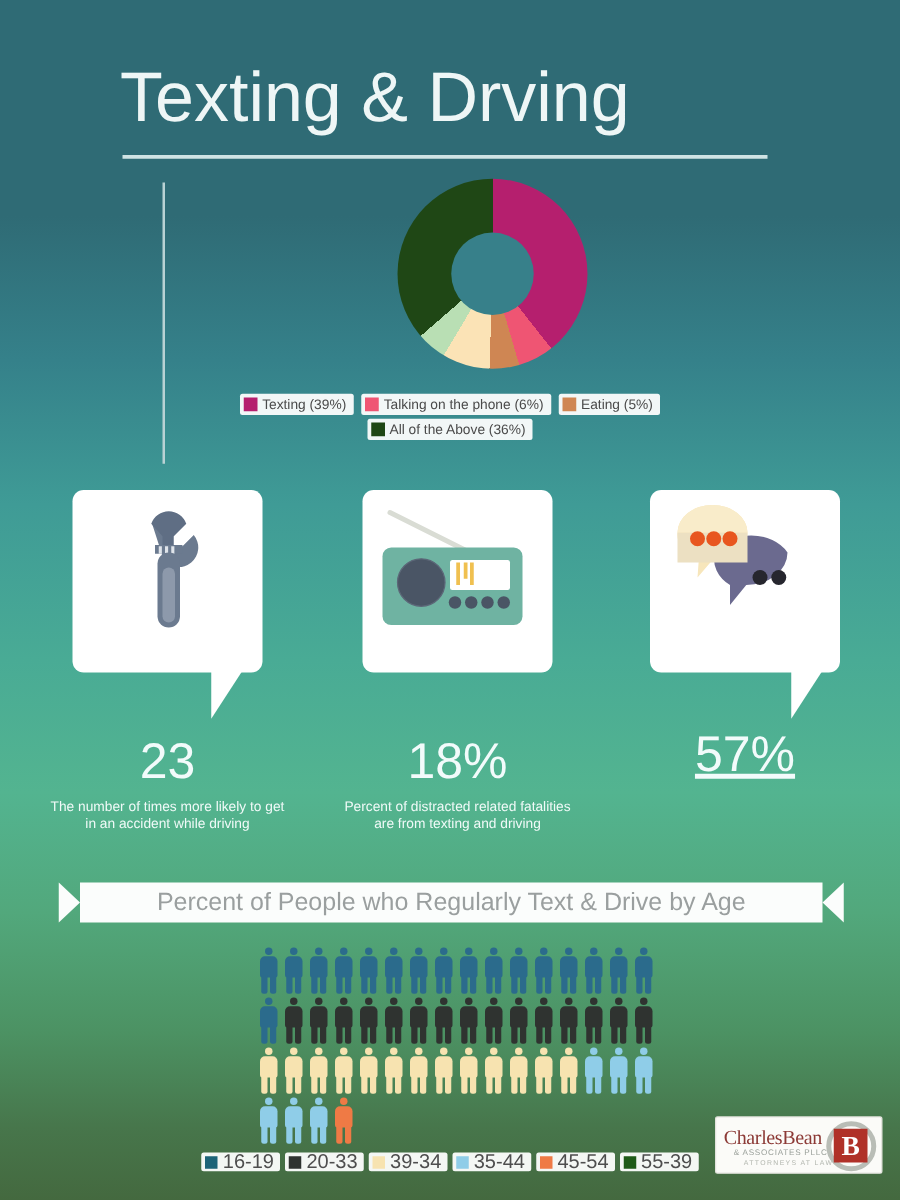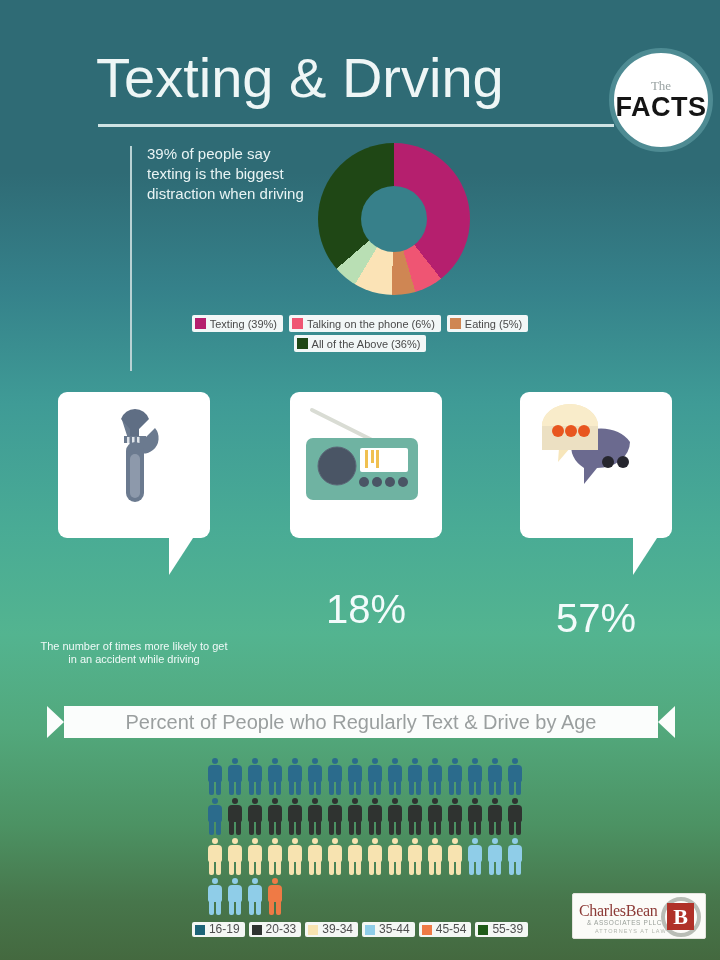--- a/index.html
+++ b/index.html
@@ -109,21 +109,21 @@
     color:#f2fbfb; font-size:40px; font-weight:300; line-height:44px;
   }
   .stat-cap {
     position:absolute; text-align:center;
     color:#f0faf8; font-size:11px; line-height:13px; font-weight:400;
   }
   #num1 { left:58px; top:195px; width:152px; }
   #cap1 { left:38px; top:248px; width:192px; }
   #num2 { left:290px; top:195px; width:152px; }
   #cap2 { left:270px; top:248px; width:192px; }
-  #num3 { left:520px; top:204px; width:152px; }
+  #num3 { left:520px; top:190px; width:152px;text-decoration:underline; }
   #cap3 { left:498px; top:248px; width:194px; }
 
   
   #banner { position:absolute; left:47px; top:706px; width:628px; height:32px; }
   #banner-body {
     position:absolute; left:17px; top:0; width:594px; height:32px;
     background:#fbfdfc;
     display:flex; align-items:center; justify-content:center;
   }
   #banner-text {
@@ -165,21 +165,21 @@
   #age-legend {
     position:absolute; left:0; top:922px; width:720px;
     display:flex; justify-content:center; gap:4px;
   }
   .age-item {
     background:#f4f7f4; border-radius:2px;
     display:flex; align-items:center; gap:4px;
     padding:1px 5px 1px 3px; height:15px;
   }
   .age-sw { width:10px; height:10px; flex:0 0 10px; }
-  .age-tx { font-size:12px; color:#4e4e4e; line-height:11px; white-space:nowrap;text-align:center; }
+  .age-tx { font-size:16px; color:#4e4e4e; line-height:11px; white-space:nowrap;text-align:center; }
 
   
   #logo {
     position:absolute; left:572px; top:893px; width:134px; height:46px;
     background:#fbfbf8; border:1px solid #e3e3dd; border-radius:2px;
     overflow:hidden;
   }
   #logo-name {
     position:absolute; left:6px; top:8px;
     font-family:"Liberation Serif", serif;
@@ -206,29 +206,24 @@
   }
 </style>
 </head>
 <body>
 
 <div id="bg"></div>
 
 <div id="header">
   <div id="title">Texting &amp; Drving</div>
   <div id="title-rule"></div>
-  <div id="facts-badge">
-    <div id="facts-the">The</div>
-    <div id="facts-main">FACTS</div>
-  </div>
 </div>
 
 <div id="donut-sec">
   <div id="vrule"></div>
-  <div id="donut-caption">39% of people say texting is the biggest distraction when driving</div>
 
   <div id="donut-wrap">
     <div id="donut" style="background: conic-gradient(rgb(181, 31, 110) 0deg, rgb(181, 31, 110) 141.82deg, rgb(239, 85, 115) 141.82deg, rgb(239, 85, 115) 163.64deg, rgb(207, 134, 83) 163.64deg, rgb(207, 134, 83) 181.82deg, rgb(251, 227, 182) 181.82deg, rgb(251, 227, 182) 210.91deg, rgb(185, 223, 180) 210.91deg, rgb(185, 223, 180) 229.09deg, rgb(31, 71, 21) 229.09deg, rgb(31, 71, 21) 360deg);"></div>
     <div id="donut-hole"></div>
   </div>
 
   <div id="donut-legend">
     <div class="lg-row">
       <div class="lg-item">
         <span class="lg-sw" style="background: rgb(181, 31, 110);"></span>
@@ -295,22 +290,24 @@
       <path d="M22 34 a28 22 0 0 1 56 0 a28 22 0 0 1 -28 22 l-12 14 l1 -14 a28 22 0 0 1 -17 -22 z" fill="#f7e6bb"></path>
       <rect x="22" y="34" width="56" height="24" fill="#ece0c2"></rect>
       <path d="M22 34 a28 22 0 0 1 56 0 z" fill="#f9ecca"></path>
       <circle cx="38" cy="39" r="6" fill="#e8561f"></circle>
       <circle cx="51" cy="39" r="6" fill="#e8561f"></circle>
       <circle cx="64" cy="39" r="6" fill="#e8561f"></circle>
     </svg>
     
   </div>
 
+  <div class="stat-num" id="num1">23</div>
   <div class="stat-cap" id="cap1">The number of times more likely to get in an accident while driving</div>
   <div class="stat-num" id="num2">18%</div>
+  <div class="stat-cap" id="cap2">Percent of distracted related fatalities are from texting and driving</div>
   <div class="stat-num" id="num3">57%</div>
 </div>
 
 <div id="banner">
   <div class="banner-arrow" id="banner-left"></div>
   <div id="banner-body">
     <span id="banner-text">Percent of People who Regularly Text &amp; Drive by Age</span>
   </div>
   <div class="banner-arrow" id="banner-right"></div>
 </div>

